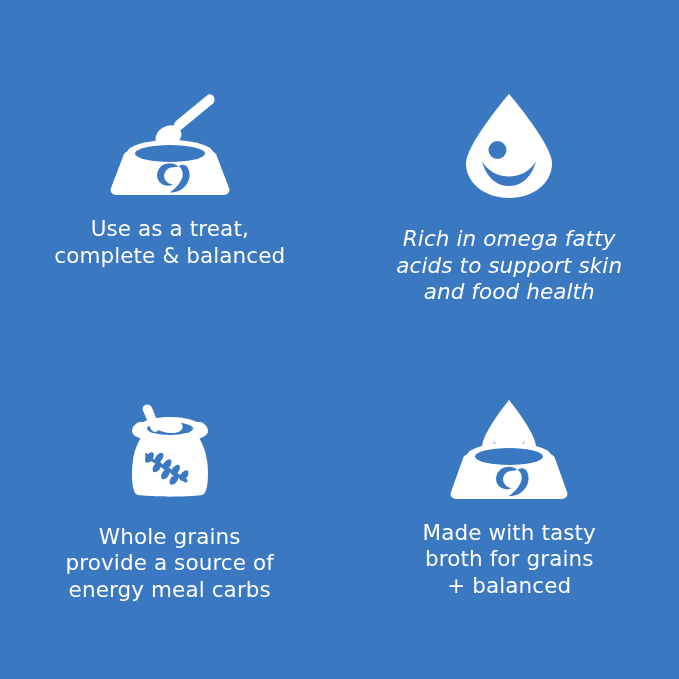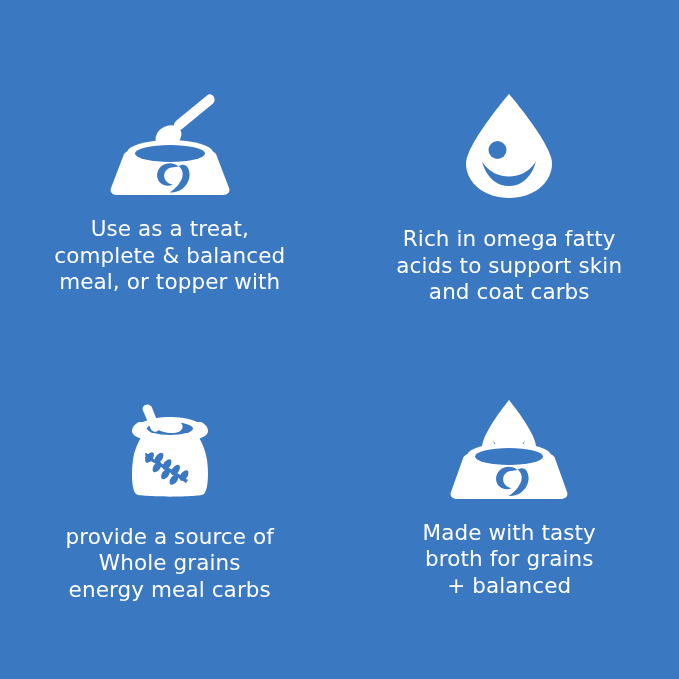--- a/index.html
+++ b/index.html
@@ -31,21 +31,21 @@
     grid-template-rows: 1fr 1fr;
   }
   .cell {
     display: flex;
     flex-direction: column;
     align-items: center;
     justify-content: flex-start;
     box-sizing: border-box;
   }
   .cell-tl { padding-top: 76px; }
-  .cell-tr { padding-top: 76px; }
+  .cell-tr { padding-top: 76px; font-style: italic; }
   .cell-bl { padding-top: 42px; }
   .cell-br { padding-top: 42px; }
 
   .icon-wrap {
     display: block;
     line-height: 0;
   }
   .icon-bowl-spoon { width: 132px; height: 106px; }
   .icon-droplet    { width: 94px;  height: 108px; margin-bottom: 6px; }
   .icon-grain-sack { width: 104px; height: 104px; }
@@ -89,36 +89,35 @@
 
           <g fill="#3b78c2">
             <path d="M74.5 74.5 C70 70.5 62.5 70 57.5 74 C52 78.5 51.5 86.5 56.5 91 C60 94.2 65 94.6 68.7 92.4 C64.4 92.2 60.8 89.2 60.2 85.1 C59.5 80.3 63 76 67.8 75.5 C70.3 75.2 72.7 74.8 74.5 74.5 Z"></path>
             <path d="M74.8 74.2 C78.2 76.8 79.6 81.3 78.2 85.4 C76.3 91.2 71.2 97 65.5 100.5 C70 100.9 74.6 99.6 78.4 96.8 C85.3 91.7 87.6 82.3 83.7 75.6 C81.5 71.8 77.6 72.3 74.8 74.2 Z"></path>
           </g>
         </svg>
       </span>
       <div class="caption cap-tl">
         <span class="line">Use as a treat,</span>
         <span class="line">complete &amp; balanced</span>
-        <span class="line">meal, or topper with</span>
       </div>
     </div>
 
     <div class="cell cell-tr">
       <span class="icon-wrap">
         <svg class="icon-droplet" viewBox="0 0 94 108" xmlns="http://www.w3.org/2000/svg">
           <path d="M47 2 C47 2 90 52 90 71.5 C90 91.5 70.8 106 47 106 C23.2 106 4 91.5 4 71.5 C4 52 47 2 47 2 Z" fill="#ffffff"></path>
           <circle cx="35.5" cy="58" r="9" fill="#3b78c2"></circle>
           <path d="M20 69 C20 69 25 94 47 94 C69 94 74 69 74 69 C74 69 66.5 84.5 47 84.5 C27.5 84.5 20 69 20 69 Z" fill="#3b78c2"></path>
         </svg>
       </span>
       <div class="caption cap-tr">
         <span class="line">Rich in omega fatty</span>
         <span class="line">acids to support skin</span>
-        <span class="line">and coat carbs</span>
+        <span class="line">and food health</span>
       </div>
     </div>
 
     <div class="cell cell-bl">
       <span class="icon-wrap">
         <svg class="icon-grain-sack" viewBox="0 0 104 104" xmlns="http://www.w3.org/2000/svg">
 
           <path d="M24 38 C24 38 17 48 15 62 C13 76 14 92 18 96 C21 99.5 83 99.5 86 96 C90 92 91 76 89 62 C87 48 80 38 80 38 Z" fill="#ffffff"></path>
 
           <path d="M21 24 C21 24 14 27 14 33 C14 39.5 28 44 52 44 C76 44 90 39.5 90 33 C90 27 83 24 83 24 Z" fill="#ffffff"></path>
@@ -138,22 +137,22 @@
             <ellipse cx="49" cy="66.5" rx="3.4" ry="6" transform="rotate(35 49 66.5)"></ellipse>
             <ellipse cx="47.5" cy="76" rx="3.4" ry="6" transform="rotate(35 47.5 76)"></ellipse>
             <ellipse cx="57.5" cy="72" rx="3.4" ry="6" transform="rotate(35 57.5 72)"></ellipse>
             <ellipse cx="56" cy="81.5" rx="3.4" ry="6" transform="rotate(35 56 81.5)"></ellipse>
             <ellipse cx="66" cy="77.5" rx="3.4" ry="6" transform="rotate(35 66 77.5)"></ellipse>
             <path d="M28 57 C40 63 55 72 70 82 L68 85 C53 75 39 66 27 60 Z"></path>
           </g>
         </svg>
       </span>
       <div class="caption cap-bl">
+        <span class="line">Whole grains</span>
         <span class="line">provide a source of</span>
-        <span class="line">Whole grains</span>
         <span class="line">energy meal carbs</span>
       </div>
     </div>
 
     <div class="cell cell-br">
       <span class="icon-wrap">
         <svg class="icon-bowl-drop" viewBox="0 0 126 104" xmlns="http://www.w3.org/2000/svg">
 
           <path d="M63 2 C63 2 90 35 90 49 C90 63 78 72 63 72 C48 72 36 63 36 49 C36 35 63 2 63 2 Z" fill="#ffffff"></path>
           <path d="M47 42 C47 42 51 59 63 59 C75 59 79 42 79 42 C79 42 74.5 52.5 63 52.5 C51.5 52.5 47 42 47 42 Z" fill="#3b78c2"></path>

